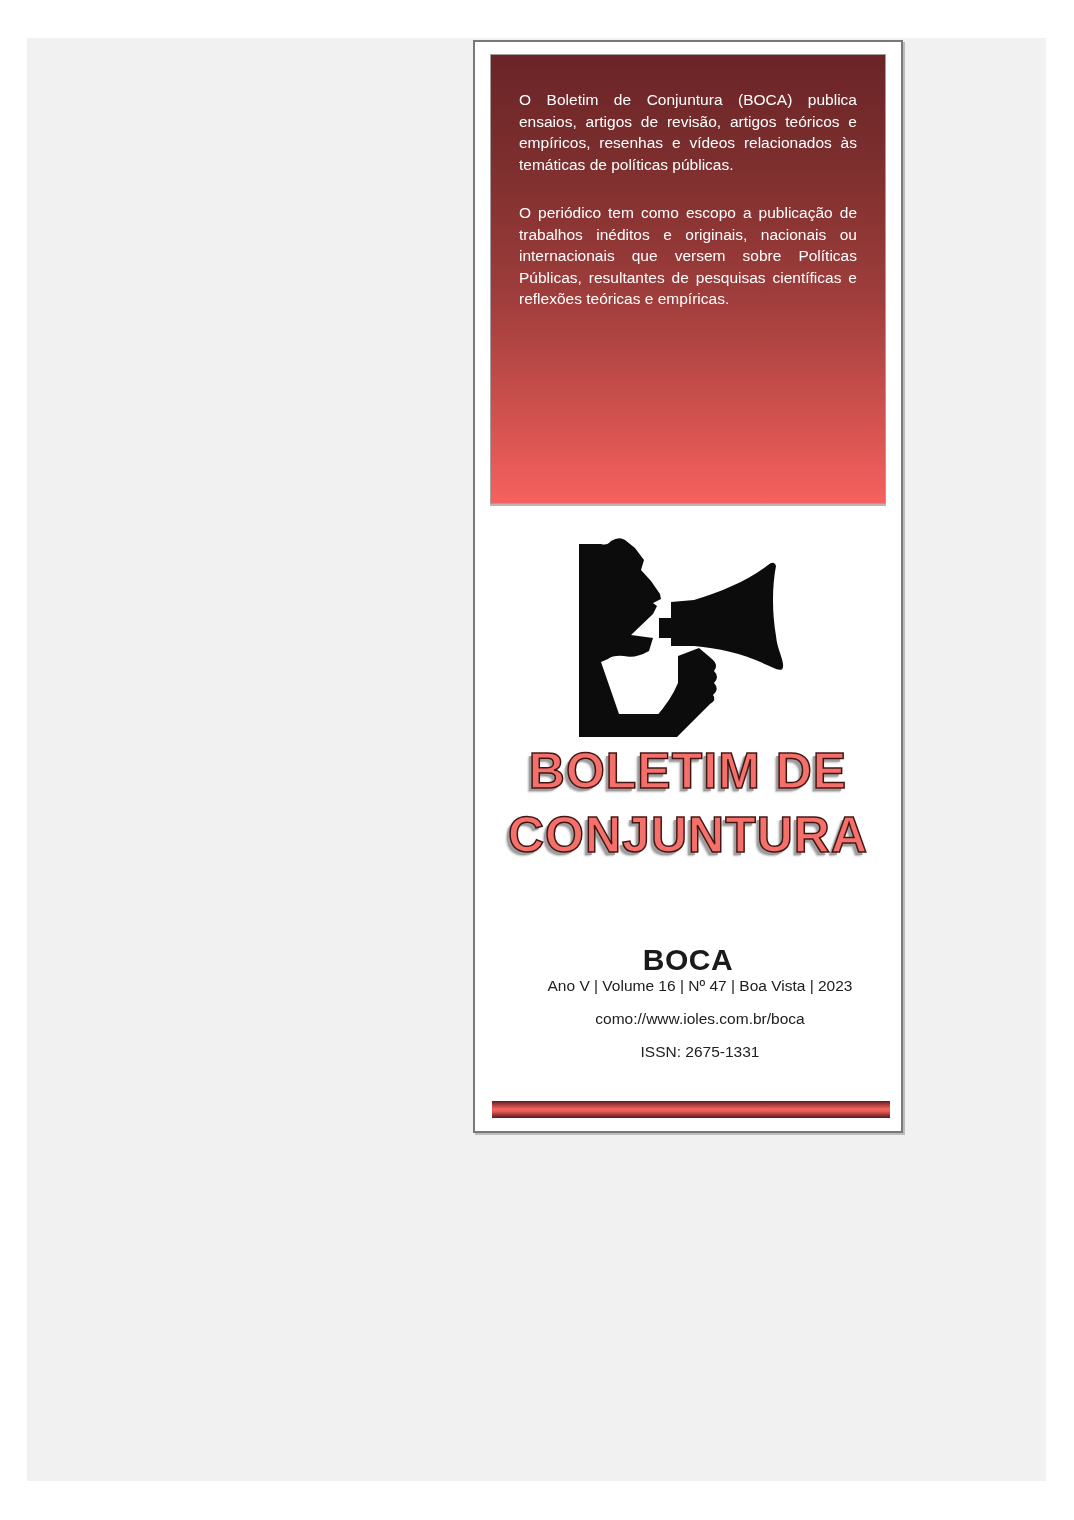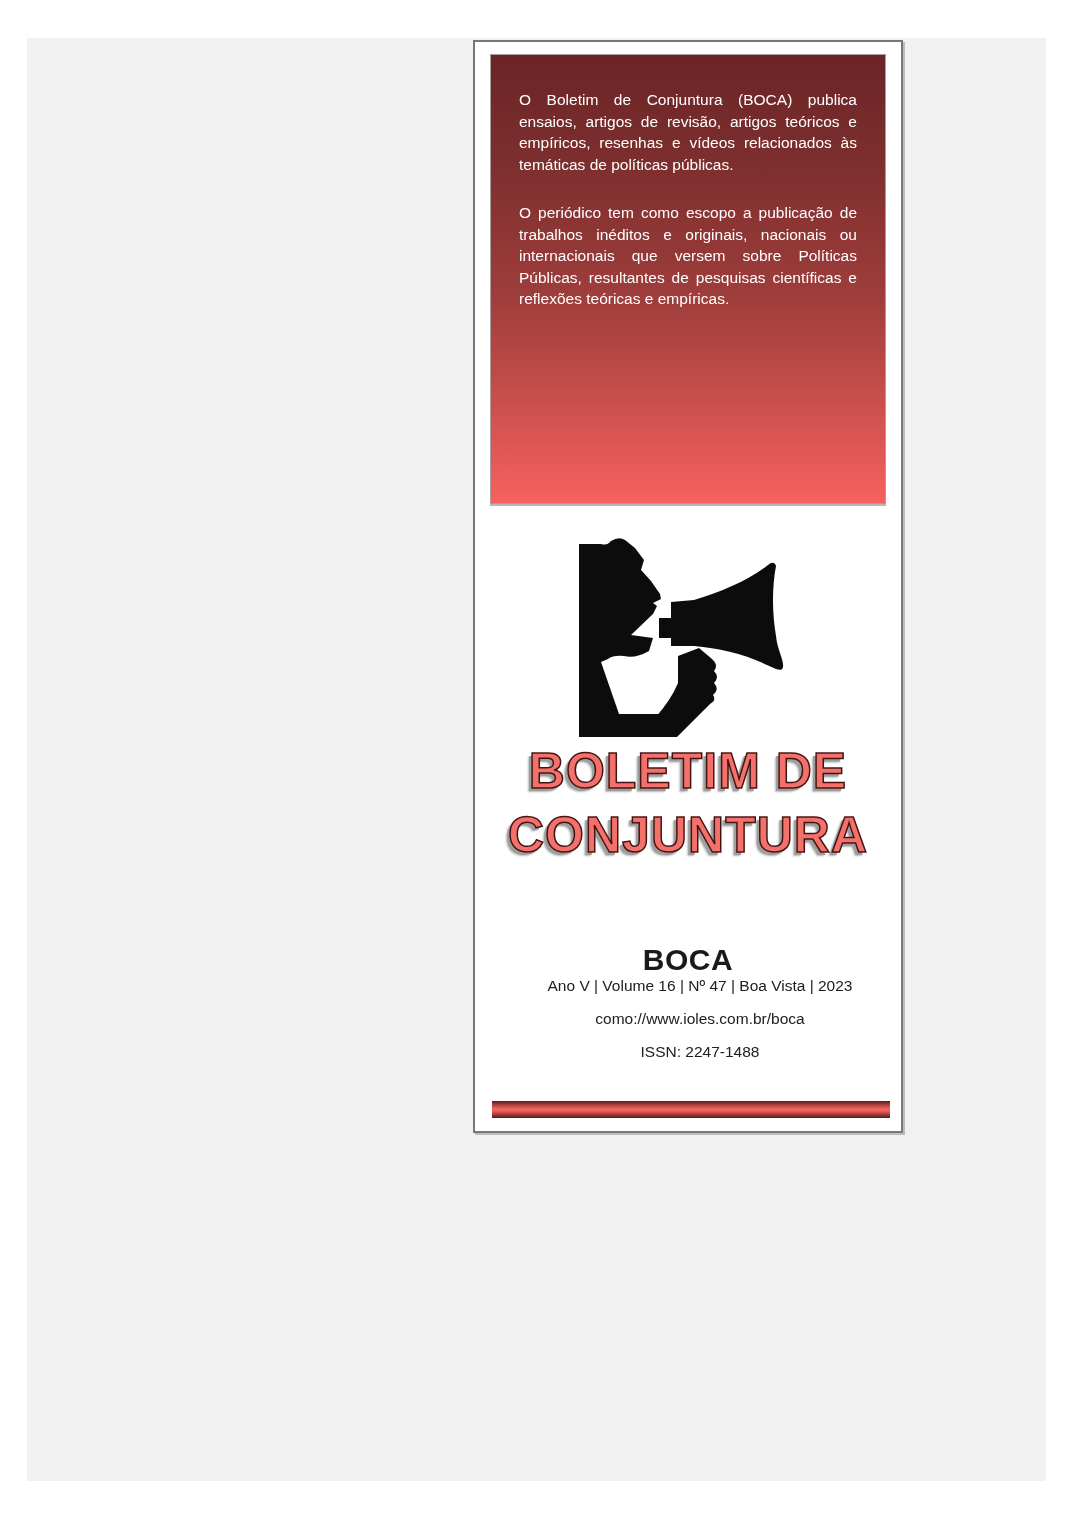--- a/index.html
+++ b/index.html
@@ -113,18 +113,18 @@
     <div>CONJUNTURA</div>
   </div>
 
   <div class="acronym">BOCA</div>
 
   <div class="meta">
     <div>Ano V | Volume 16 | Nº 47 | Boa Vista | 2023</div>
     <div>
         <a href="#" class="url">como://www.ioles.com.br/boca</a>
       </div>
-    <div>ISSN: 2247-1488</div>
+    <div>ISSN: 2675-1331</div>
   </div>
 
   <div class="red-bar"></div>
 
 </div>
 
 </body></html>

